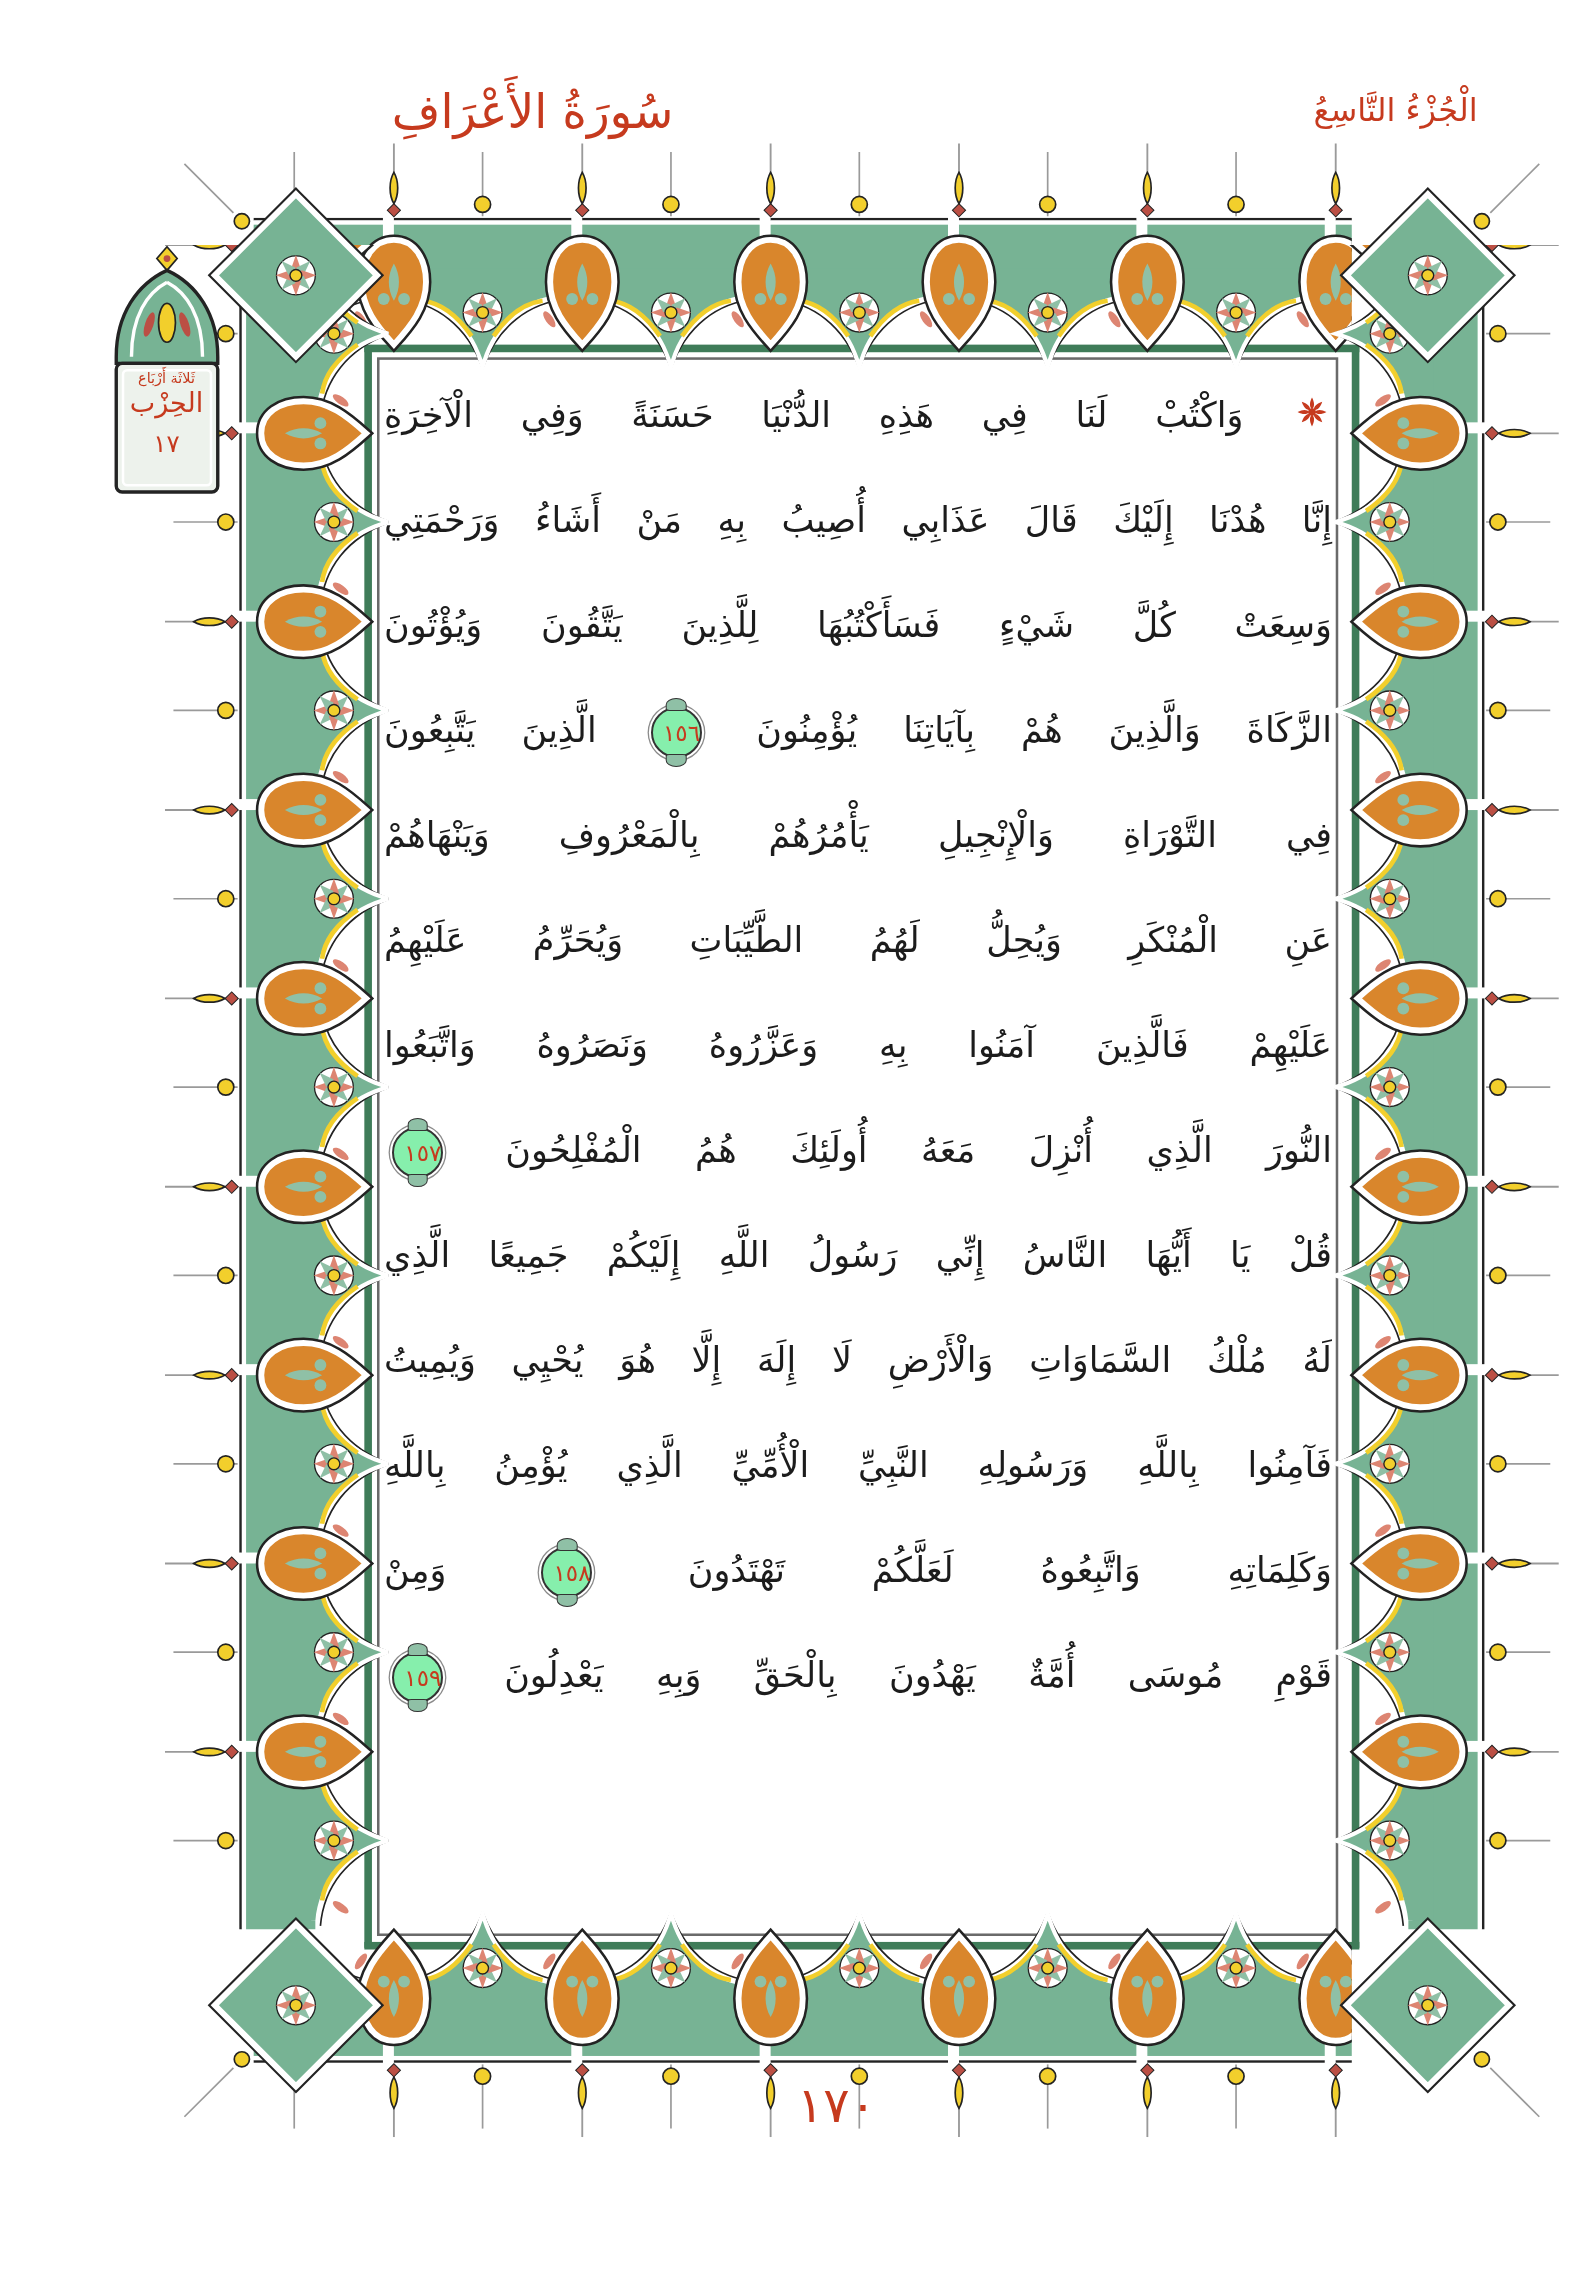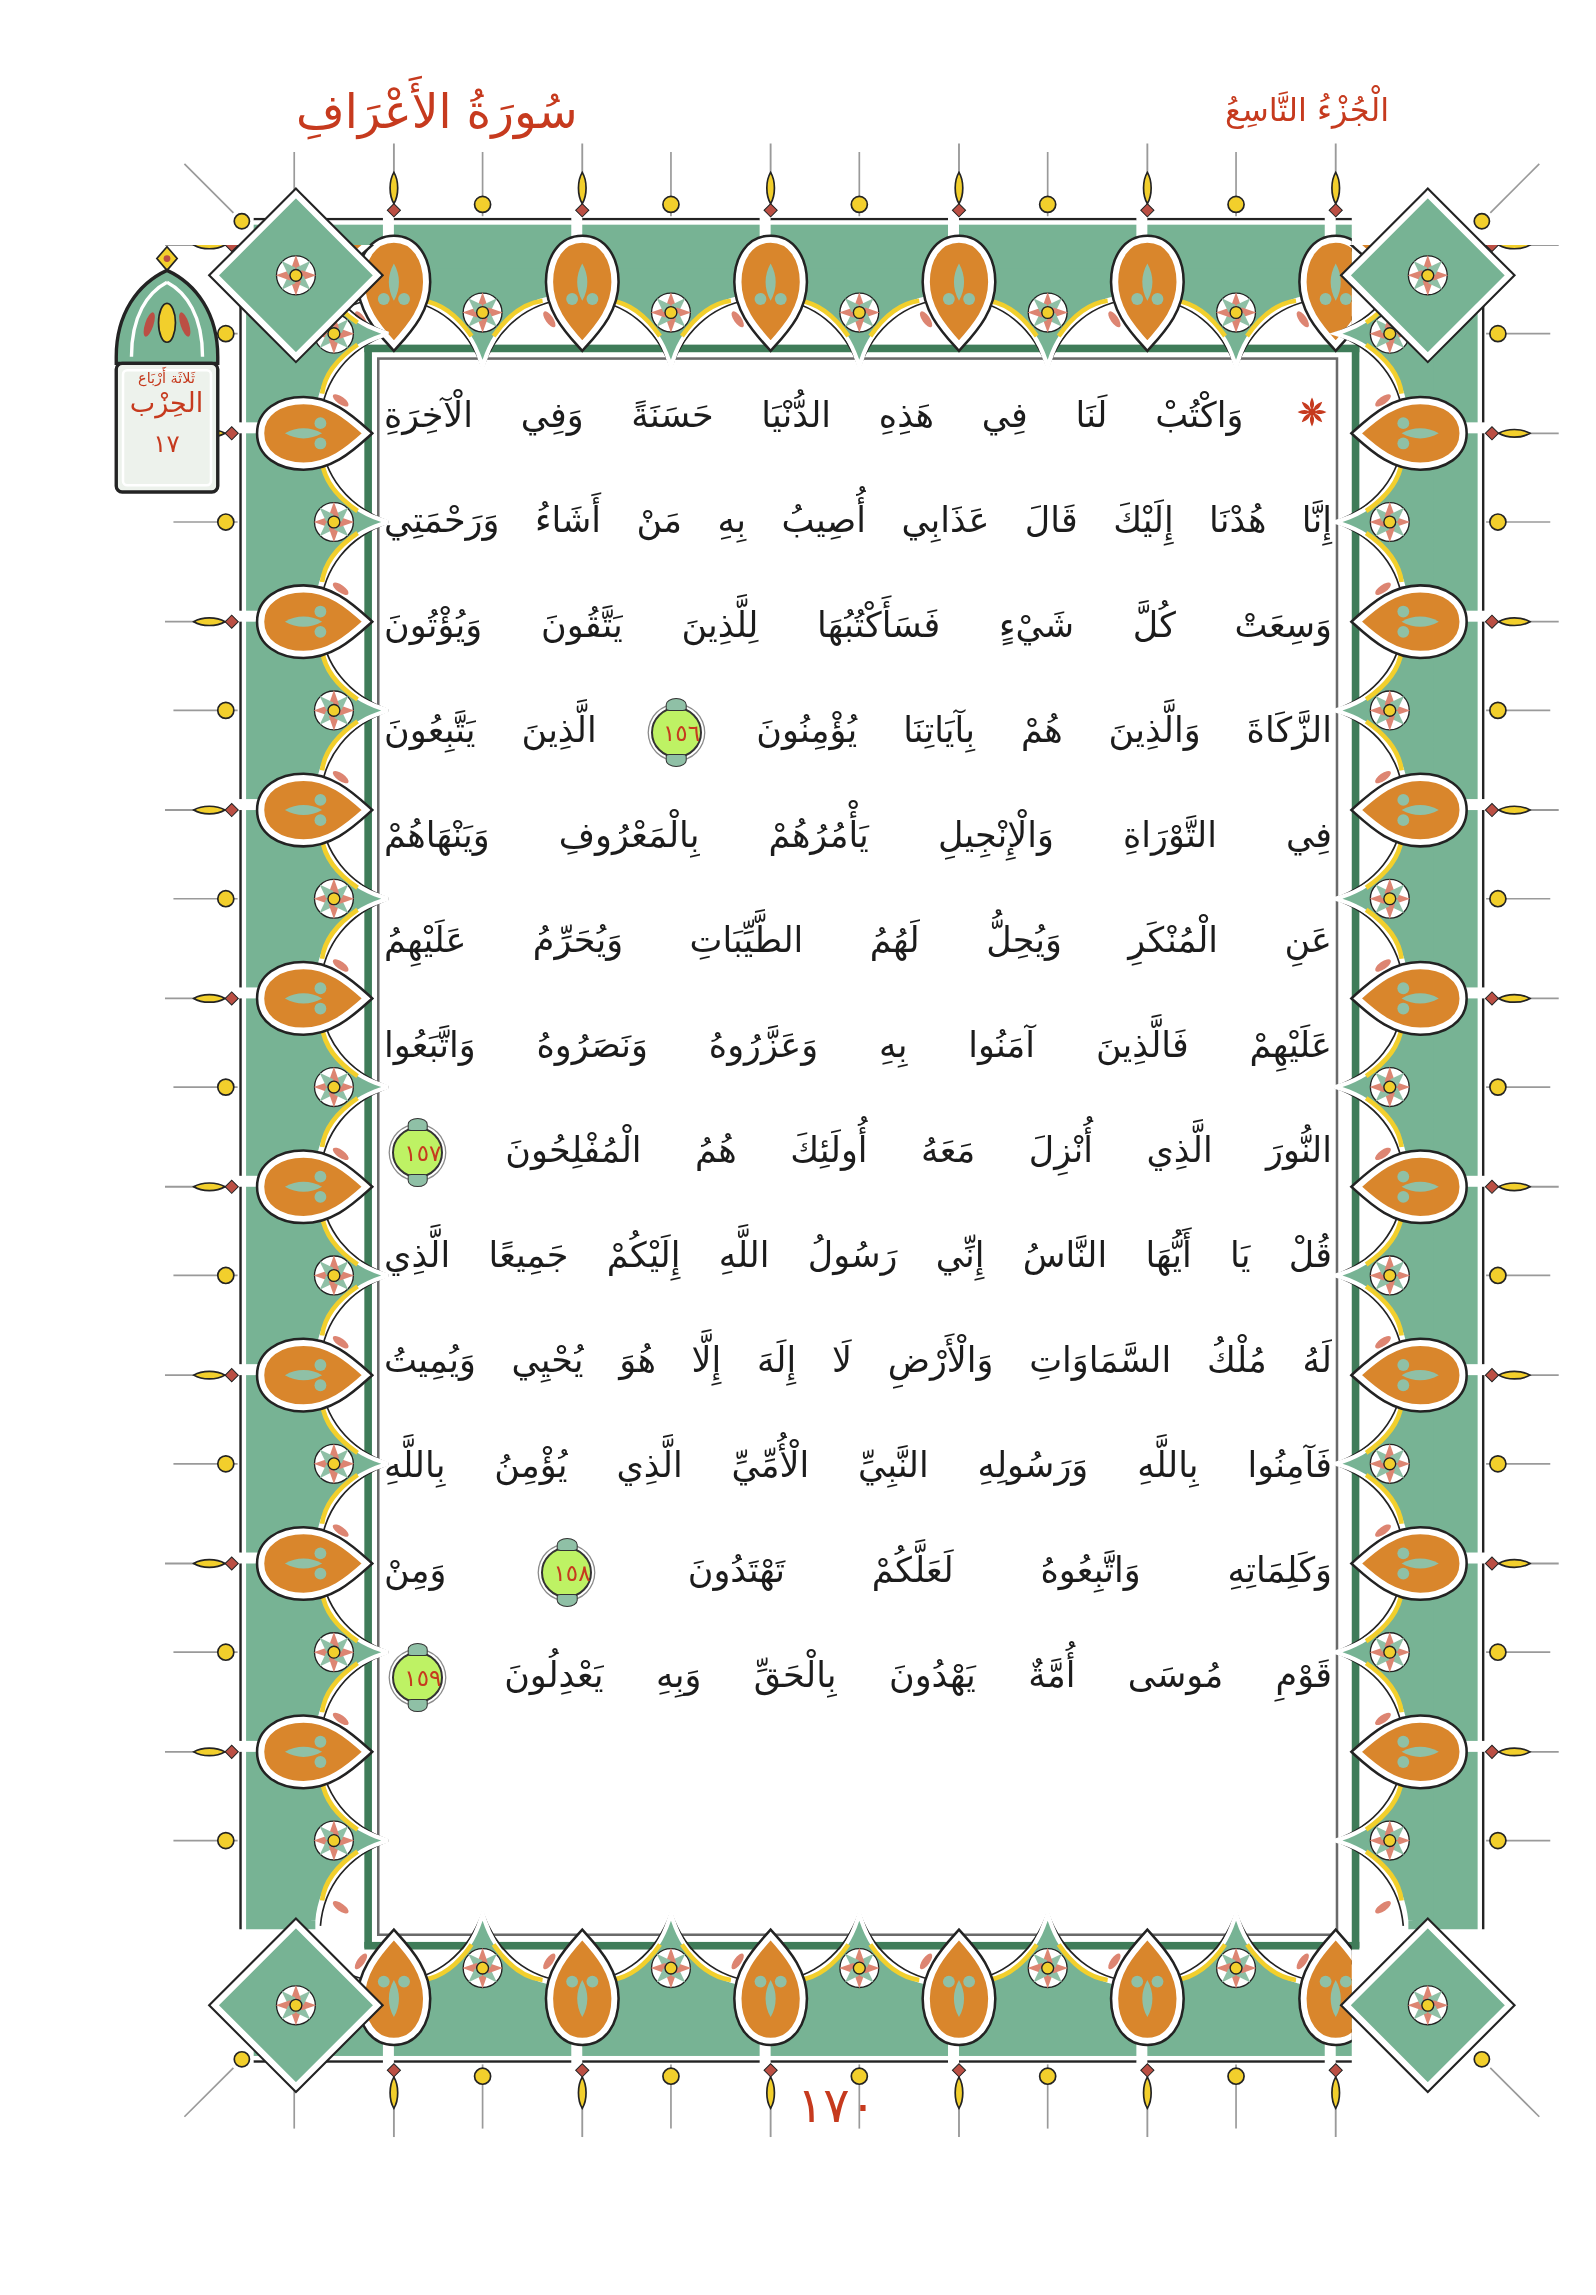--- a/index.html
+++ b/index.html
@@ -4,40 +4,40 @@
 <style>
   :root{
     --text:#1c1c1c; --rubric:#c63a1e; --b-green:#77b394; --b-green-dark:#3f7c59;
     --b-orange:#d9862c; --b-yellow:#f2cf2c; --b-red:#bb4f44; --b-coral:#dd8572;
     --b-teal:#8fc0a6; --panel-bg:#edf2ec; --rule:#6a6a6a; --stem:#9a9a9a; --outline:#232323;
   }
   html,body{margin:0;padding:0;background:#fff;}
   #page{position:relative;width:1597px;height:2295px;background:#fff;overflow:hidden;
         font-family:"DejaVu Sans",sans-serif;}
   
-  .hdr{position:absolute;color:var(--rubric);text-align:left;direction:rtl;
+  .hdr{position:absolute;color:var(--rubric);text-align:center;direction:rtl;
        font-family:"DejaVu Sans",sans-serif;}
   #surah-title{left:296px;top:84px;width:473px;font-size:47px;}
   #juz-title{left:1225px;top:91px;width:341px;font-size:32px;}
   #page-number{position:absolute;left:659px;top:2077px;width:355px;text-align:center;
        color:var(--rubric);font-size:49px;}
   
   #border-svg{position:absolute;left:0;top:0;}
   .f-green{fill:var(--b-green);} .f-dark{fill:var(--outline);} .f-white{fill:#fff;}
   .f-orange{fill:var(--b-orange);} .f-yellow{fill:var(--b-yellow);} .f-red{fill:var(--b-red);}
   .f-coral{fill:var(--b-coral);} .f-teal{fill:var(--b-teal);} .f-teal2{fill:var(--b-teal);}
   .s-dark{stroke:var(--outline);} .s-white{stroke:#fff;} .s-gray{stroke:var(--stem);}
   .s-yellow{stroke:var(--b-yellow);}
   
   #text-area{position:absolute;left:384px;top:363px;width:948px;height:1573px;direction:rtl;}
   .line{height:105px;line-height:105px;font-size:35px;color:var(--text);
         text-align:justify;text-align-last:justify;white-space:nowrap;}
   .qt{letter-spacing:0;}
   .vm{position:relative;display:inline-block;width:47px;height:47px;border-radius:50%;
-      background:#bef264;border:2.5px solid #333;box-shadow:0 0 0 2.1px #fff,0 0 0 3.4px #8a8a8a;
+      background:#86efac;border:2.5px solid #333;box-shadow:0 0 0 2.1px #fff,0 0 0 3.4px #8a8a8a;
       vertical-align:middle;margin:0 8.4px;text-align:center;}
   .vm::before,.vm::after{content:"";position:absolute;left:50%;transform:translateX(-50%);
       width:18.6px;height:11px;background:var(--b-teal);border:1.3px solid #333;}
   .vm::before{top:-11px;border-radius:55% 55% 20% 20%;}
   .vm::after{bottom:-11px;border-radius:20% 20% 55% 55%;}
   .vmn{position:absolute;left:0;top:0;width:47px;height:47px;line-height:49px;
       font-size:23px;color:var(--rubric);}
   .hs{display:inline-block;vertical-align:middle;margin:0 3.4px;}
   
   #hizb-medallion{position:absolute;left:90px;top:245px;width:154px;height:258px;}

